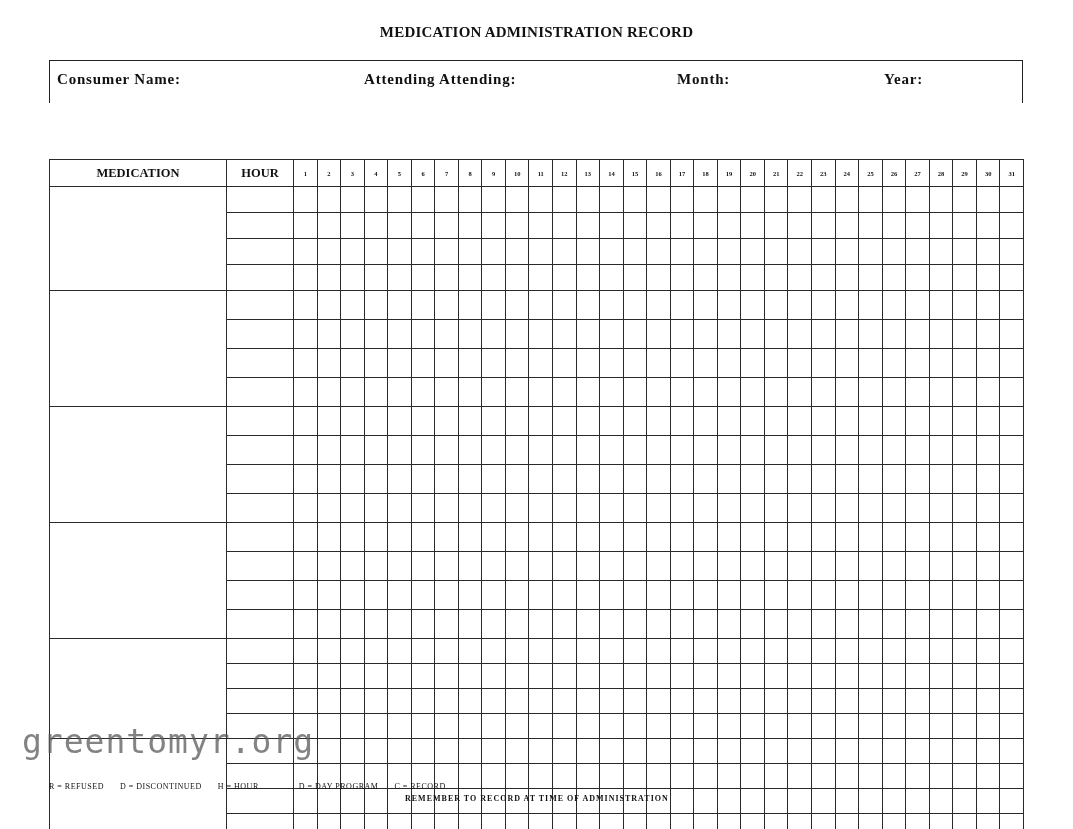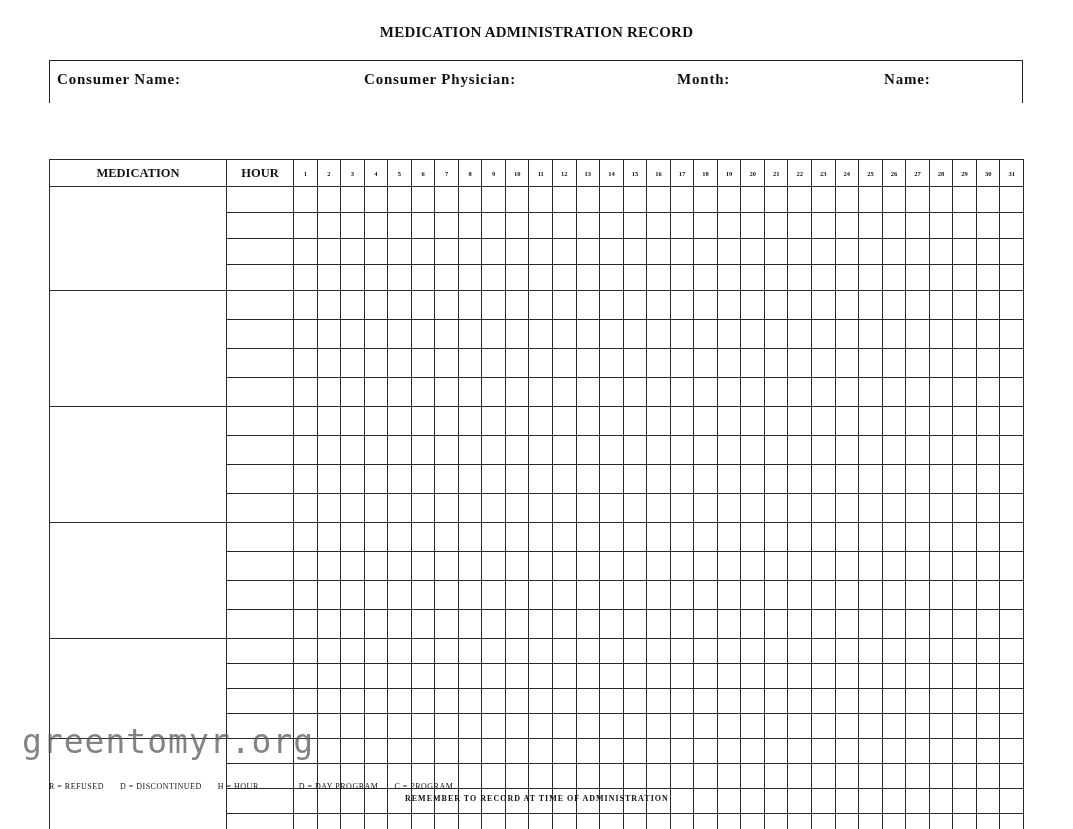--- a/index.html
+++ b/index.html
@@ -20,23 +20,23 @@
   .footer-remember { position: absolute; top: 794px; left: 405px; font-size: 8px; font-weight: bold; letter-spacing: 1px; }
   .watermark { position: absolute; left: 22px; top: 722px; font-family: "DejaVu Sans Mono", monospace; font-size: 33px; color: rgba(90,90,90,0.75); letter-spacing: 1px; pointer-events: none; }
 </style>
 </head>
 <body>
 
 <div class="title">MEDICATION ADMINISTRATION RECORD</div>
 
 <div class="info-box">
   <span class="info-label" style="left:7px">Consumer Name:</span>
-  <span class="info-label" style="left:314px">Consumer Physician:</span>
+  <span class="info-label" style="left:314px">Attending Attending:</span>
   <span class="info-label" style="left:627px">Month:</span>
-  <span class="info-label" style="left:834px">Name:</span>
+  <span class="info-label" style="left:834px">Year:</span>
 </div>
 
 <table class="mar">
   <thead>
     <tr id="head-row">
       <th class="med-h">MEDICATION</th>
       <th class="hour-h">HOUR</th>
     <th class="day-h">1</th>
         <th class="day-h">2</th>
         <th class="day-h">3</th>
@@ -889,15 +889,15 @@
         <td class="day"></td>
         <td class="day"></td>
         <td class="day"></td>
         <td class="day"></td>
         <td class="day"></td>
         <td class="day"></td>
       </tr>
     </tbody>
 </table>
 
-<div class="footer-codes" id="codes"><span>R = REFUSED</span><span>D = DISCONTINUED</span><span>H = HOUR</span><span style="margin-left: 24px;">D = DAY PROGRAM</span><span>C = PROGRAM</span></div>
+<div class="footer-codes" id="codes"><span>R = REFUSED</span><span>D = DISCONTINUED</span><span>H = HOUR</span><span style="margin-left: 24px;">D = DAY PROGRAM</span><span>C = RECORD</span></div>
 <div class="footer-remember">REMEMBER TO RECORD AT TIME OF ADMINISTRATION</div>
 <div class="watermark">greentomyr.org</div>
 
 </body></html>

